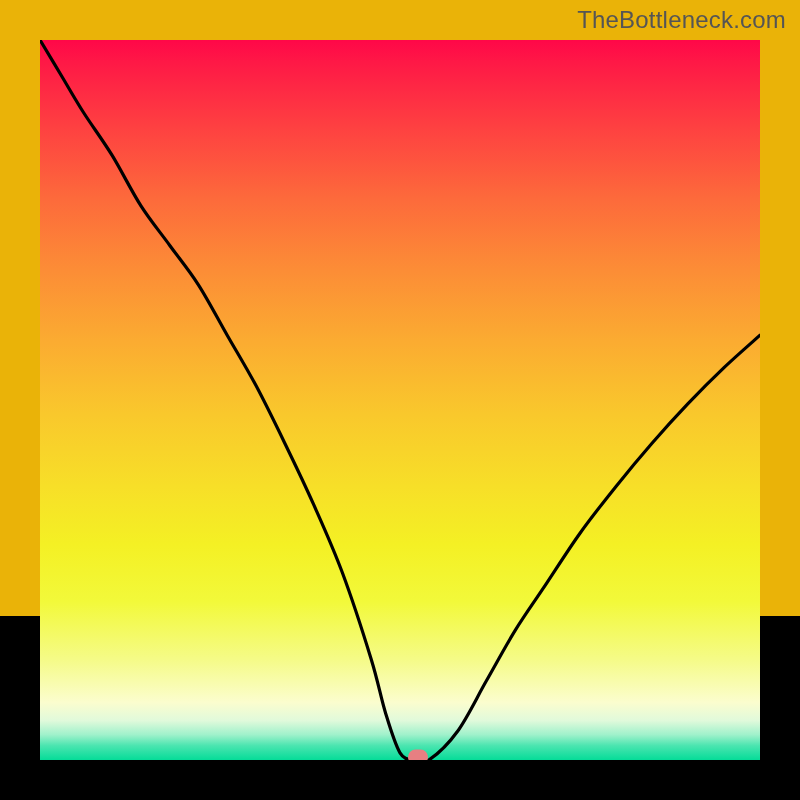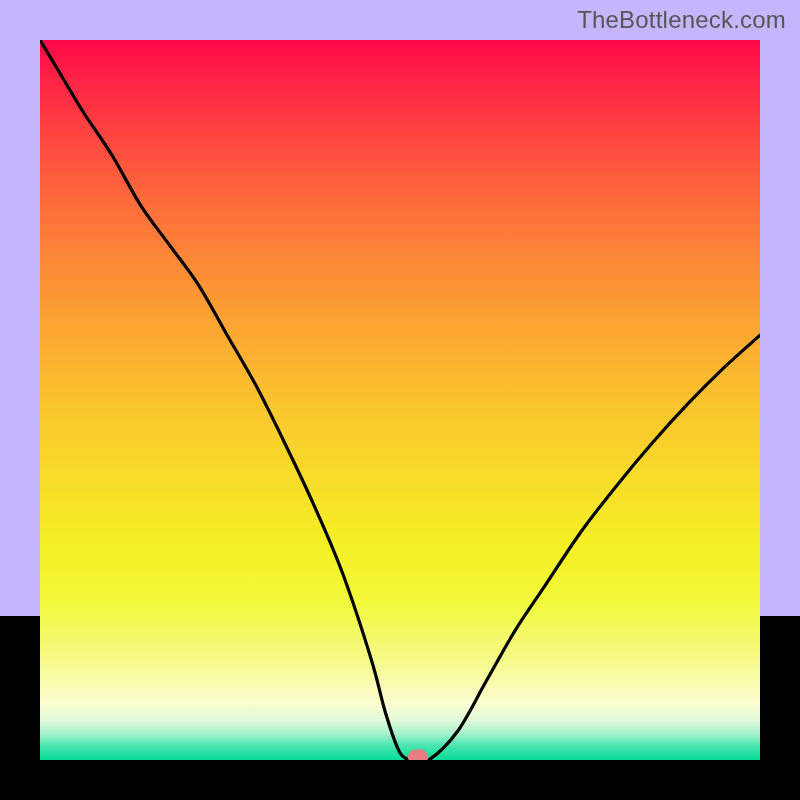--- a/index.html
+++ b/index.html
@@ -8,21 +8,21 @@
     width: 800px;
     height: 800px;
     background: #000;
     overflow: hidden;
     font-family: Arial, Helvetica, sans-serif;
   }
   .frame {
     position: relative;
     width: 800px;
     height: 616px;
-    background: #c4b5fd;
+    background: #eab308;
   }
   .watermark {
     position: absolute;
     top: 6px;
     right: 14px;
     color: #555;
     font-size: 24px;
     font-weight: 500;
     letter-spacing: 0.2px;
     user-select: none;

